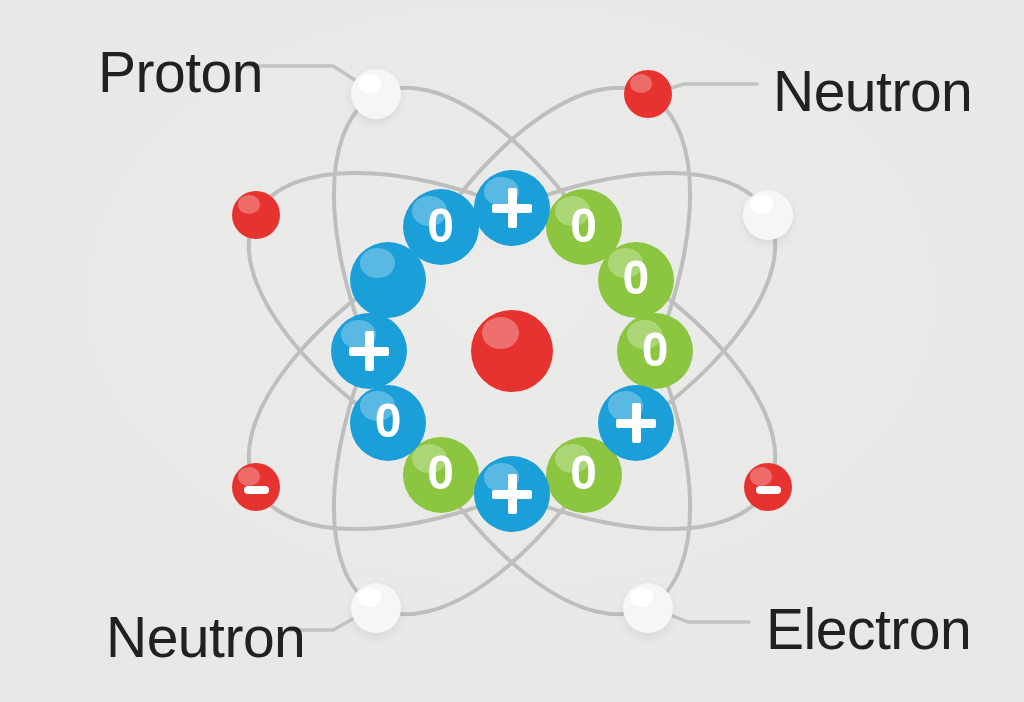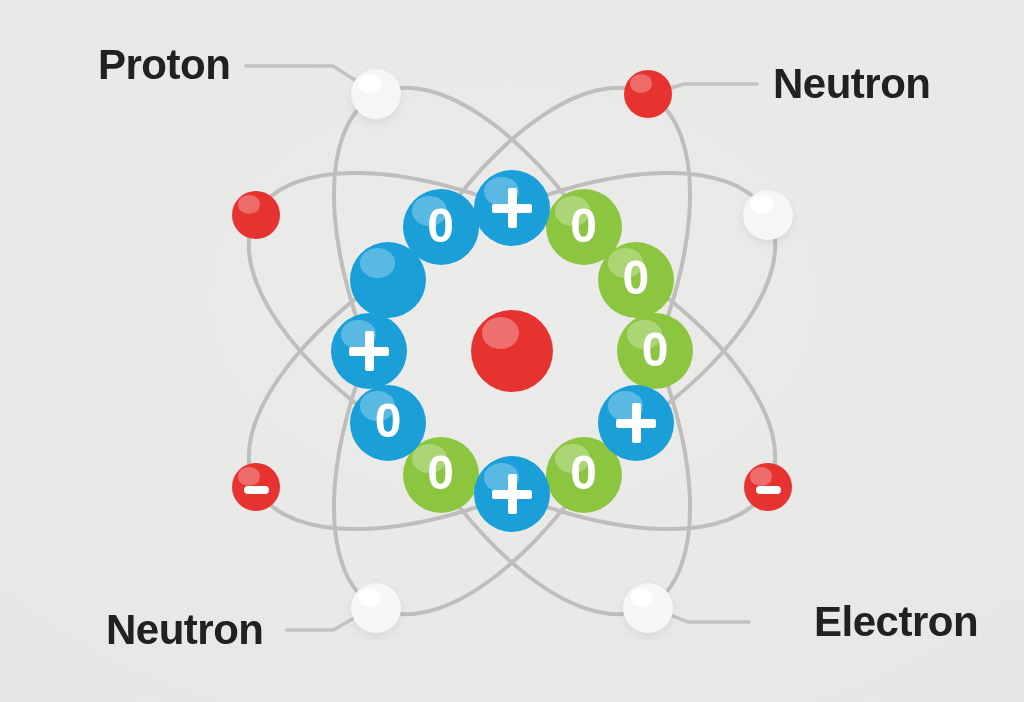--- a/index.html
+++ b/index.html
@@ -72,22 +72,22 @@
   .minus {
     position: relative;
     width: 25px; height: 8px;
     margin-top: 5px;
     border-radius: 4px;
     background: var(--symbol-text);
   }
   .label {
     position: absolute;
     z-index: 3;
-    font-size: 42px;
-    font-weight: 700;
+    font-size: 57px;
+    font-weight: 400;
     letter-spacing: -0.5px;
     line-height: 1;
     color: var(--label-text);
     white-space: nowrap;
   }
 </style>
 </head>
 <body>
 
 <div class="stage">
@@ -147,14 +147,14 @@
       <div class="sphere ring-blue" style="left: 388.158px; top: 279.5px; width: 76px; height: 76px;"></div>
       <div class="sphere ring-blue" style="left: 440.5px; top: 227.158px; width: 76px; height: 76px;">
         <span class="zero">0</span>
       </div>
       <div class="sphere nucleus-sphere" style="left: 512px; top: 351px; width: 82px; height: 82px;"></div>
     </div>
 
   <div class="label" style="left:98px; top:44px;">Proton</div>
   <div class="label" style="left:773px; top:63px;">Neutron</div>
   <div class="label" style="left:106px; top:609px;">Neutron</div>
-  <div class="label" style="left:766px; top:601px;margin-left:48px;">Electron</div>
+  <div class="label" style="left:766px; top:601px;">Electron</div>
 </div>
 
 </body></html>

